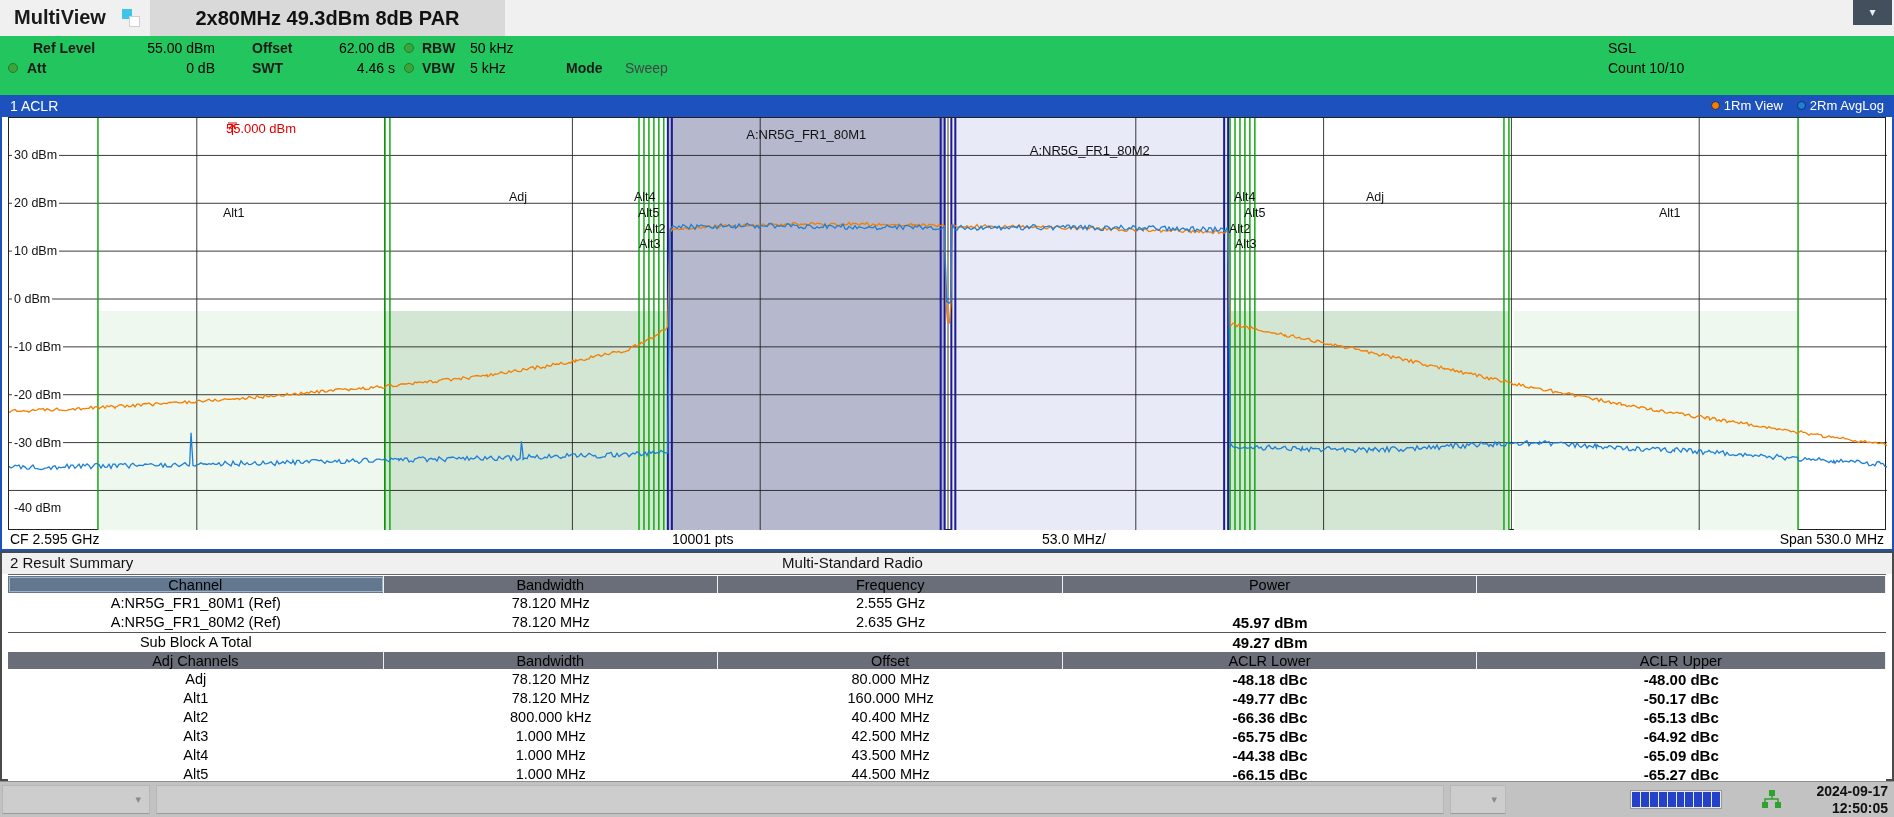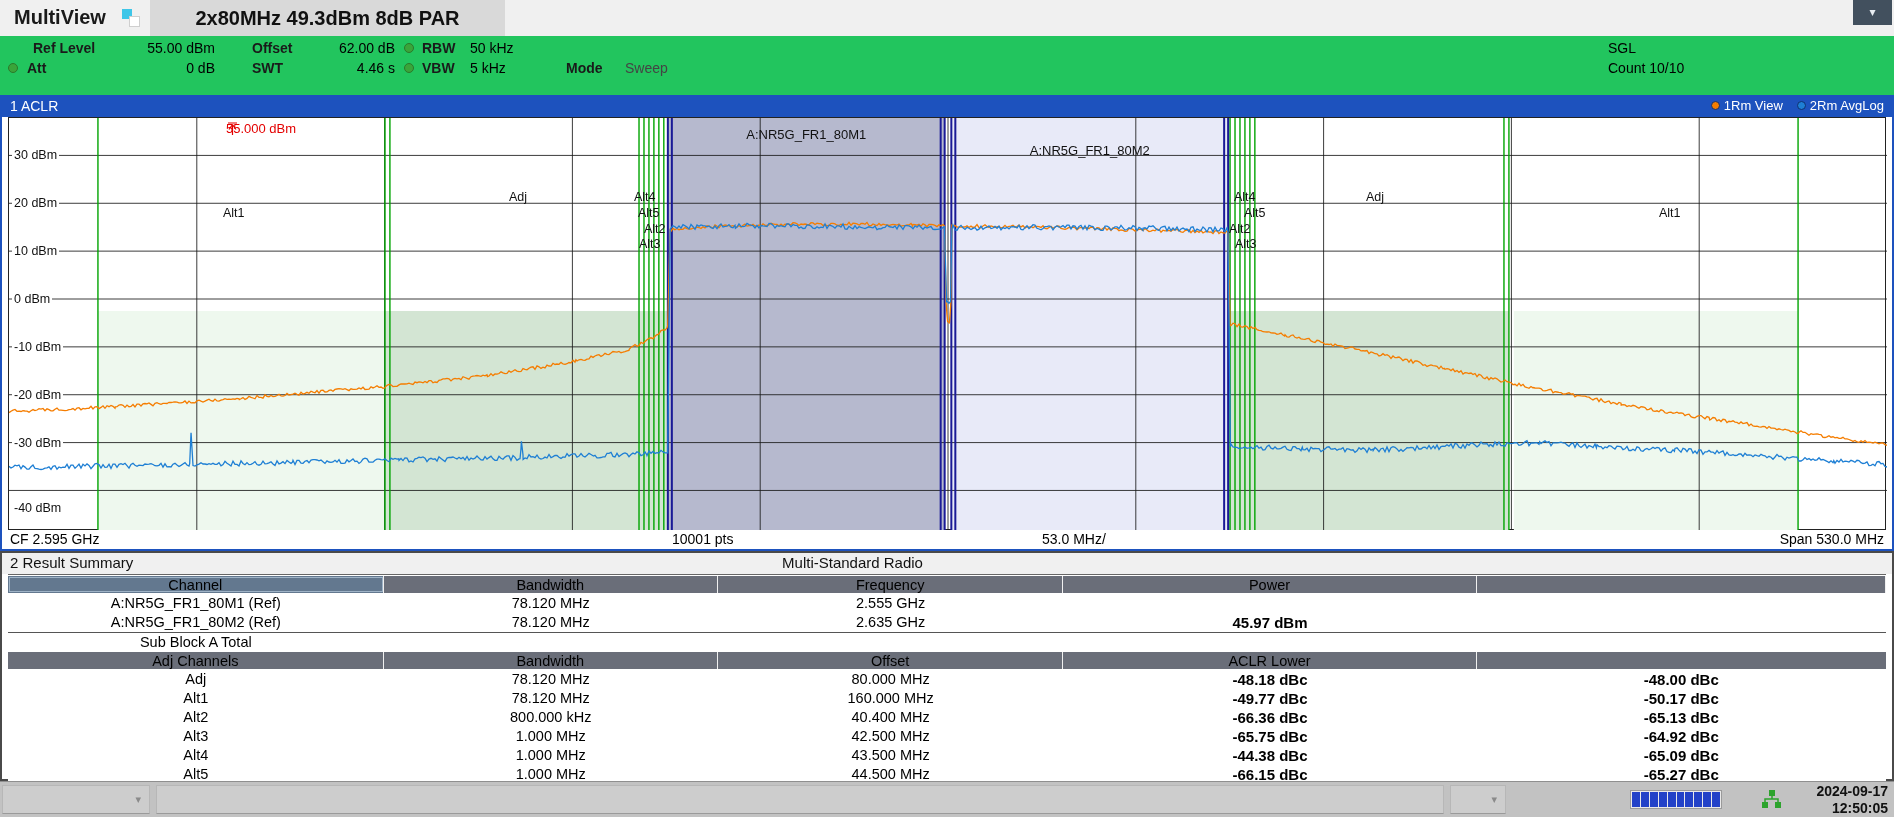--- a/index.html
+++ b/index.html
@@ -234,27 +234,29 @@
           <div class="cell c0">A:NR5G_FR1_80M2 (Ref)</div>
           <div class="cell c1">78.120 MHz</div>
           <div class="cell c2">2.635 GHz</div>
           <div class="cell c3 bold">45.97 dBm</div>
           <div class="cell c4"></div>
         </div>
         <div class="trow row-sep">
           <div class="cell c0">Sub Block A Total</div>
           <div class="cell c1"></div>
           <div class="cell c2"></div>
+          <div class="cell c3 bold">49.27 dBm</div>
           <div class="cell c4"></div>
         </div>
         <div class="trow thead">
           <div class="cell c0">Adj Channels</div>
           <div class="cell c1">Bandwidth</div>
           <div class="cell c2">Offset</div>
           <div class="cell c3">ACLR Lower</div>
+          <div class="cell c4">ACLR Upper</div>
         </div>
         <div class="trow">
           <div class="cell c0">Adj</div>
           <div class="cell c1">78.120 MHz</div>
           <div class="cell c2">80.000 MHz</div>
           <div class="cell c3 bold">-48.18 dBc</div>
           <div class="cell c4 bold">-48.00 dBc</div>
         </div>
         <div class="trow">
           <div class="cell c0">Alt1</div>

